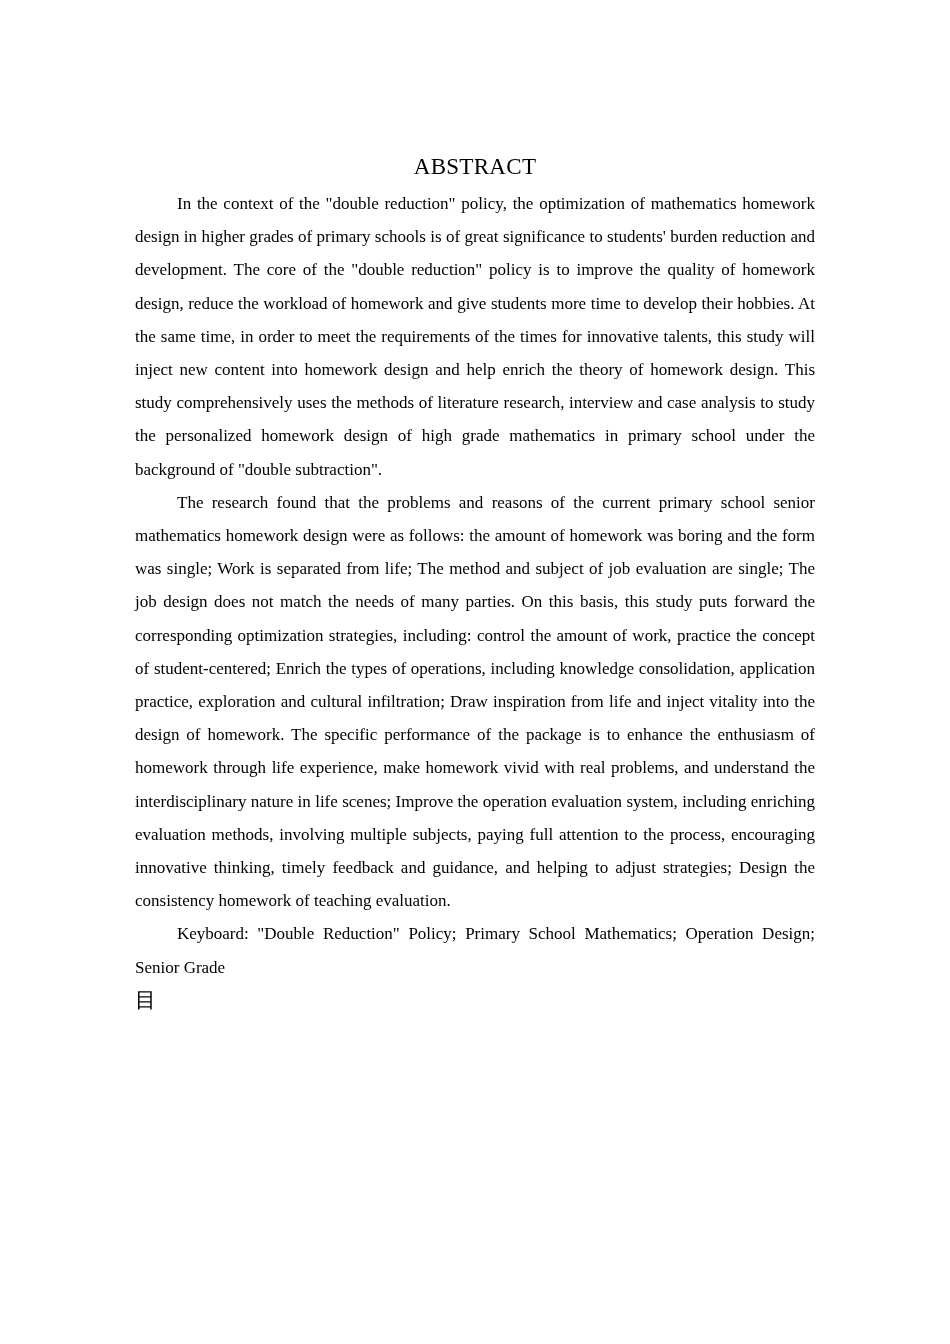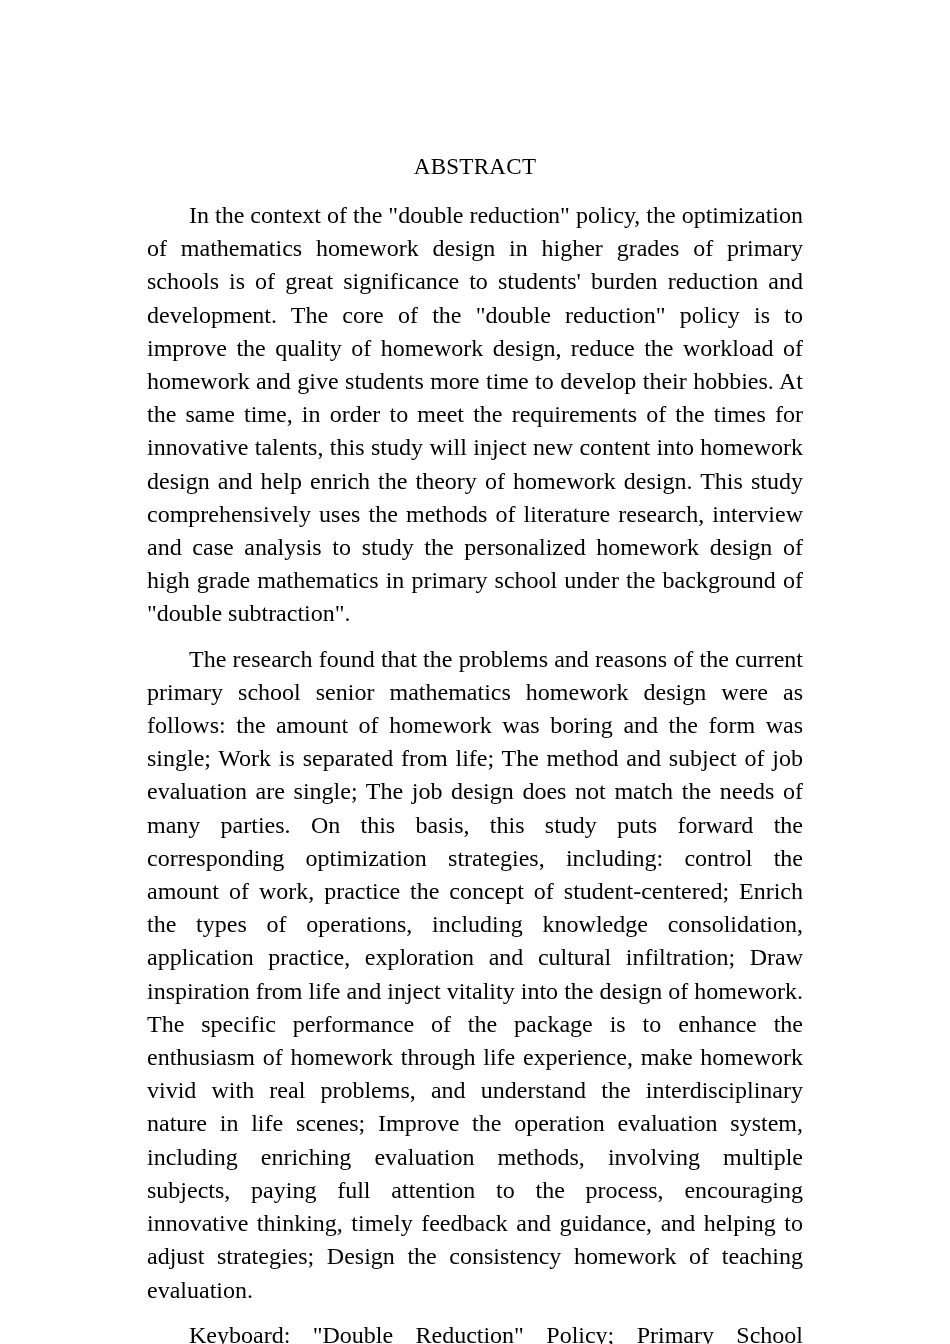--- a/index.html
+++ b/index.html
@@ -31,25 +31,25 @@
   }
   .doc-title {
     font-size: 23px;
     text-align: center;
     line-height: 33px;
     margin: 0 0 0 0;
     letter-spacing: 0.3px;
     font-weight: normal;
   }
   .para {
-    font-size: 24px;
+    font-size: 17px;
     line-height: 33.2px;
     text-align: justify;
     text-justify: inter-word;
-    margin: 12px;
+    margin: 0;
     text-indent: 42px;
     hyphens: none;
     word-spacing: 0px;
   }
   .cjk-mark {
     font-family: "DejaVu Sans", "Liberation Sans", sans-serif;
     font-size: 21px;
     line-height: 33px;
     margin: 0;
     text-indent: 0;

